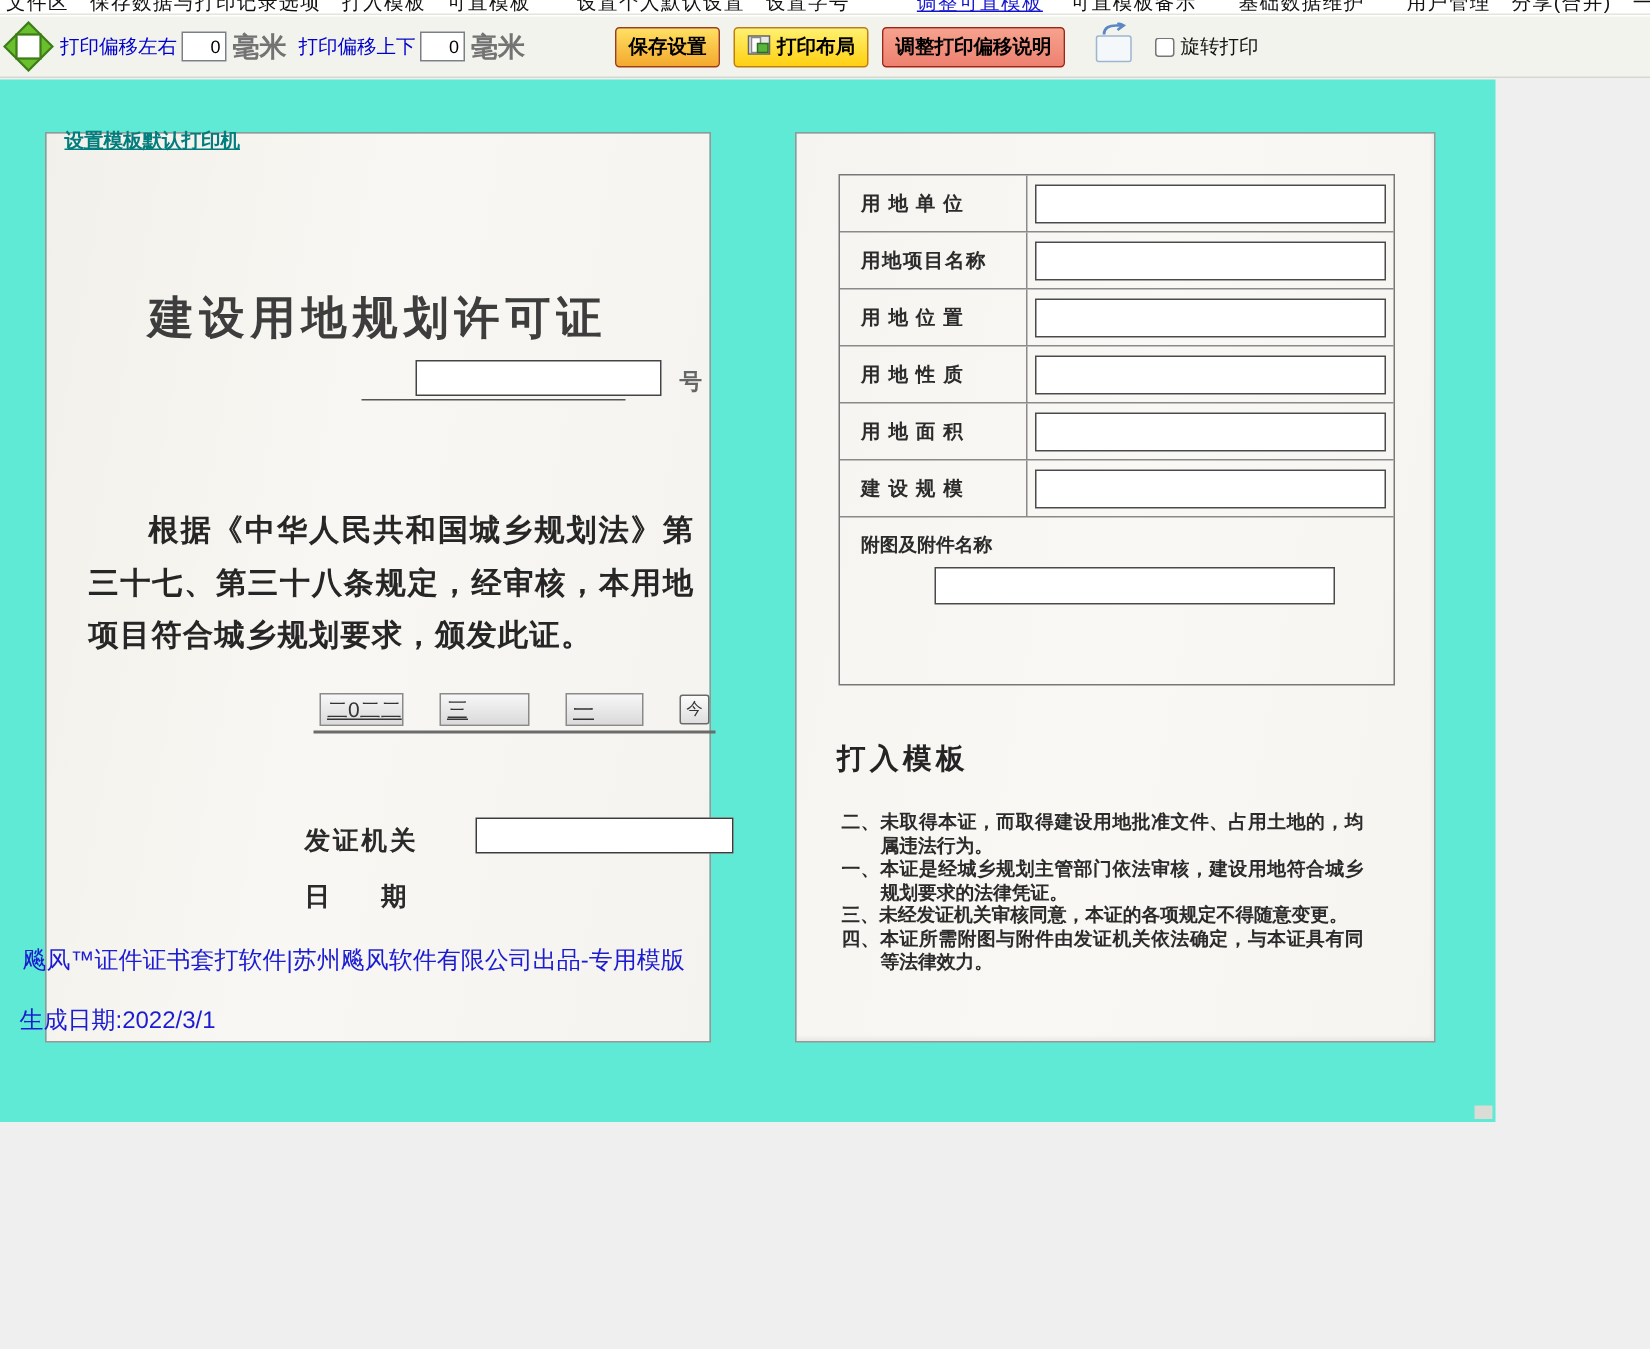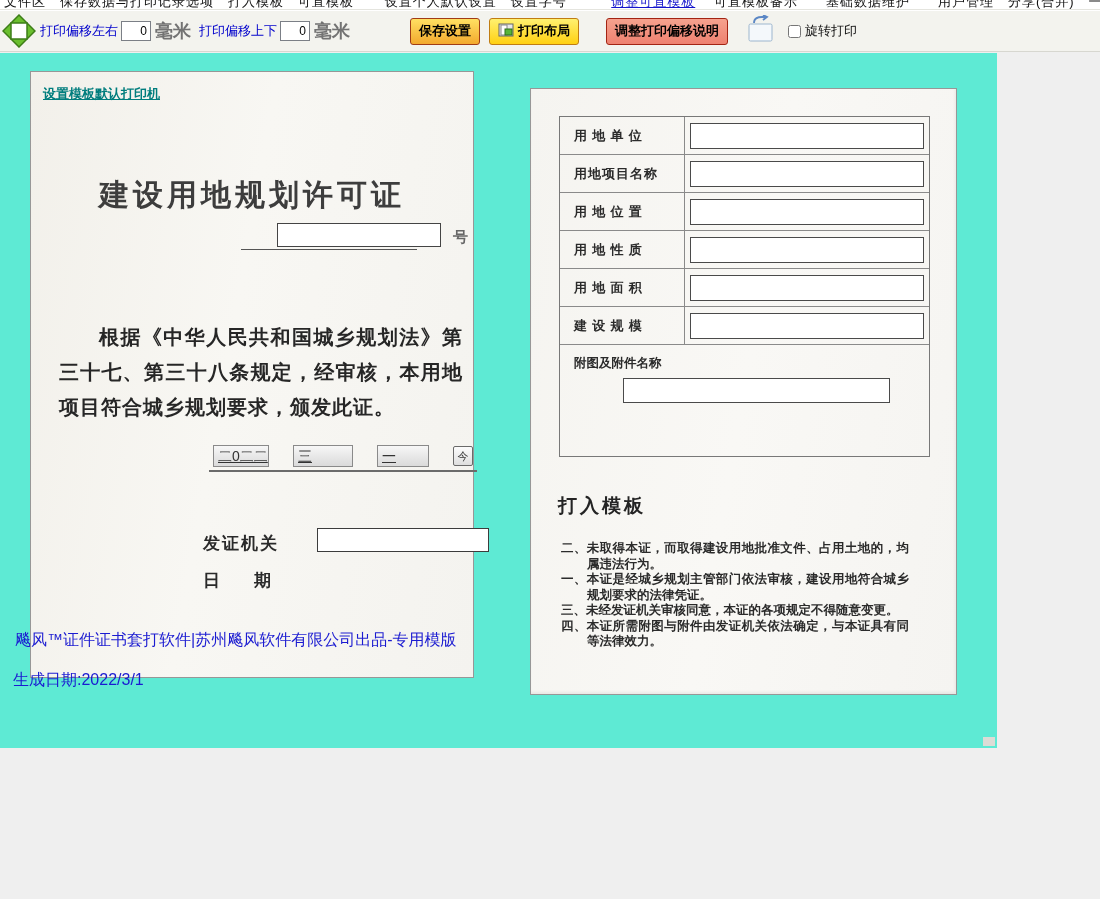--- a/index.html
+++ b/index.html
@@ -14,31 +14,31 @@
 
   
   .toolbar { position:absolute; left:0; top:10px; width:1100px; height:42px; background:#f3f3ee; border-top:1px solid #ffffff; border-bottom:1px solid #d7d7d0; display:flex; align-items:center; }
   .tb-label { color:#0000cc; font-size:13px; margin:0 3px 0 4px; }
   .tb-unit { color:#737373; font-size:18px; margin:0 4px;font-weight:bold; }
   .tb-input { width:30px; height:20px; border:1px solid #7b7f86; background:#fff; font-size:12px; text-align:right; padding-right:3px; font-family:inherit; }
   .diamond-wrap { margin-left:2px; width:34px; height:34px; flex:0 0 auto; }
   .btn { height:27px; border-radius:3px; font-size:13px; font-weight:bold; color:#000; padding:0 8px; display:flex; align-items:center; gap:4px; cursor:pointer; font-family:inherit; }
   .btn-save { margin-left:56px; background:linear-gradient(#ffe062,#f3a92e); border:1px solid #a03c16; }
   .btn-layout { margin-left:9px; background:linear-gradient(#fff170,#ffd012); border:1px solid #c07d12; }
-  .btn-adjust { margin-left:27px; background:linear-gradient(#f6a28e,#ee8170); border:1px solid #a32413;text-align:right; }
+  .btn-adjust { margin-left:9px; background:linear-gradient(#f6a28e,#ee8170); border:1px solid #a32413;text-align:right; }
   .rotate-icon { margin-left:18px; }
   .cb { width:13px; height:13px; margin-left:12px; }
   .cb-label { font-size:13px; color:#111; margin-left:4px; }
 
   
   .workarea { position:absolute; left:0; top:53px; width:997px; height:695px; background:#5eead4; }
   .grip { position:absolute; right:2px; bottom:2px; width:12px; height:9px; background:#dcdcd6; }
 
   .page { position:absolute; border:1px solid #979797; }
-  .page-left  { left:30px;  top:18px; width:444px; height:607px; background:linear-gradient(100deg,#f2f0ea,#f8f7f3 45%,#f4f3ef); }
+  .page-left  { left:30px;  top:35px; width:444px; height:607px; background:linear-gradient(100deg,#f2f0ea,#f8f7f3 45%,#f4f3ef); }
   .page-right { left:530px; top:35px; width:427px; height:607px; background:linear-gradient(100deg,#f5f4f0,#f9f8f5 50%,#f5f4f1); box-shadow:inset -1px -2px 3px rgba(0,0,0,.06); }
 
   .printer-link { position:absolute; left:43px; top:32px; font-size:13px; font-weight:bold; color:#007d7d; text-decoration:underline; cursor:pointer; z-index:5; }
 
   
   .cert-title { position:absolute; left:0; right:0; top:103px; text-align:center; font-family:"Liberation Serif","DejaVu Serif",serif; font-weight:bold; font-size:30px; letter-spacing:4px; color:#3d3d3d; }
   .num-row { position:absolute; left:210px; top:150px; width:186px; }
   .num-line { position:absolute; left:0; top:27px; width:176px; border-bottom:1px solid #555; }
   .num-box { position:absolute; left:36px; top:1px; width:164px; height:24px; background:#fff; border:1px solid #444; }
   .num-suffix { position:absolute; left:212px; top:6px; font-size:15px; color:#666; font-weight:bold; }

